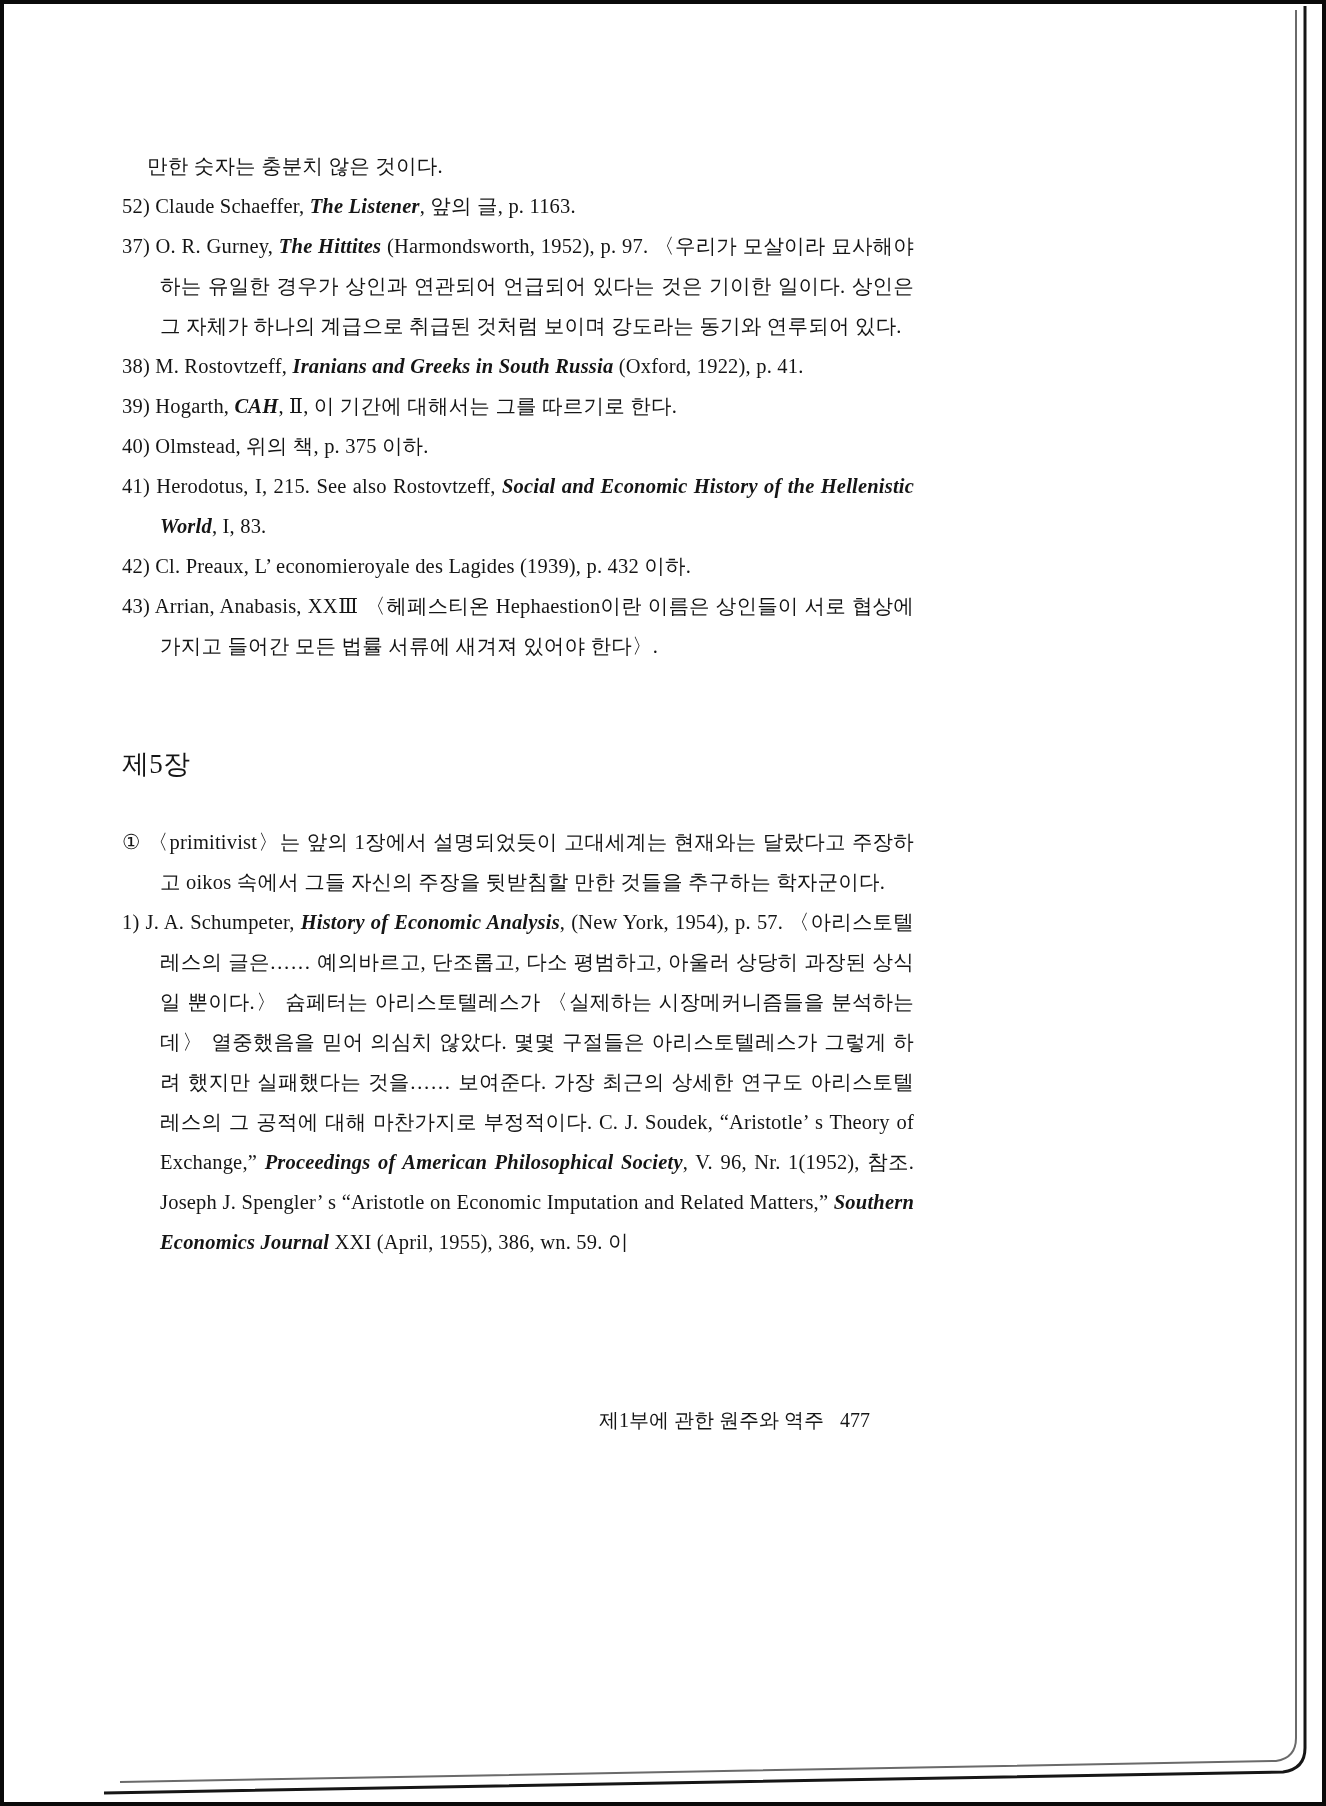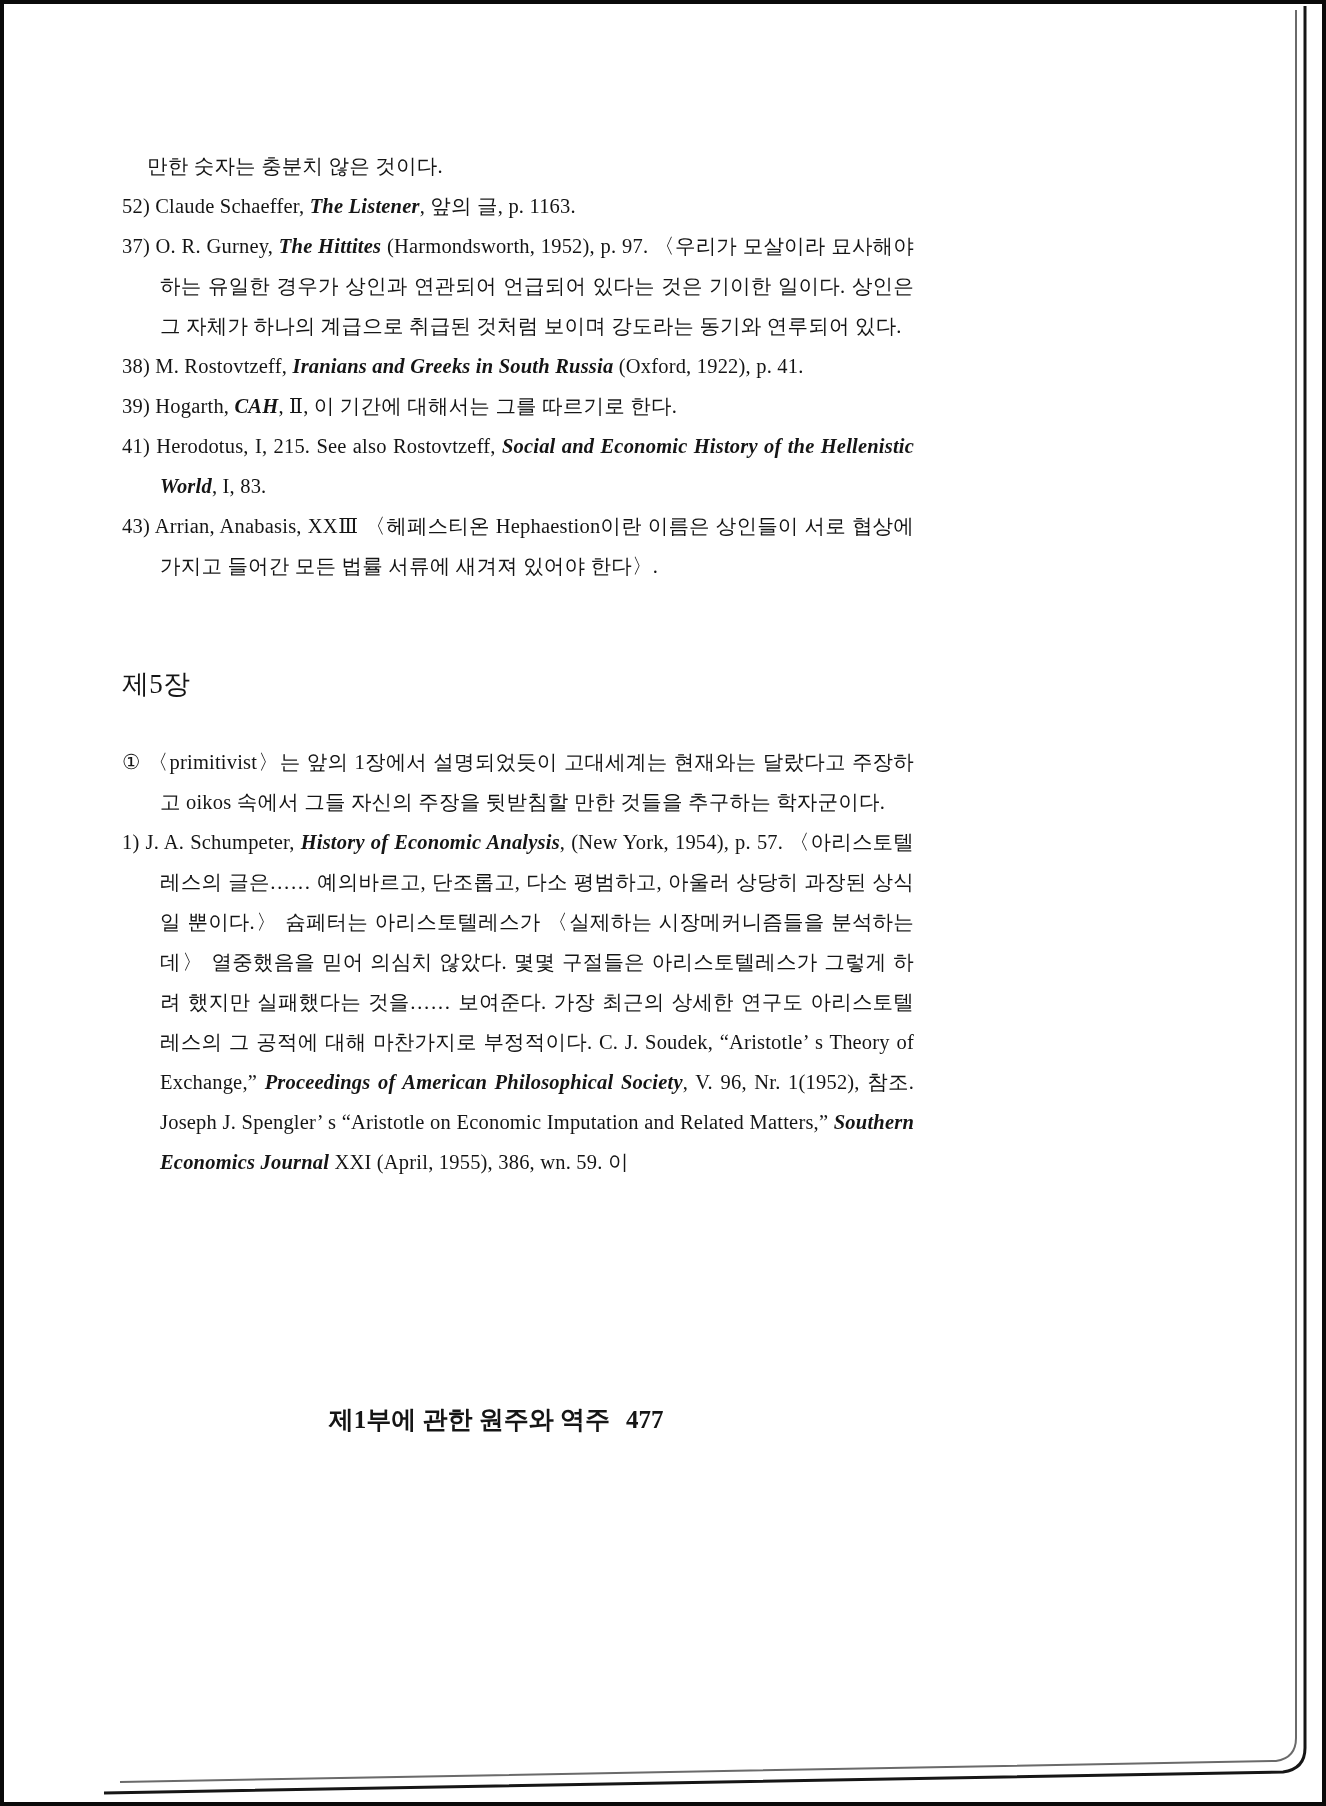--- a/index.html
+++ b/index.html
@@ -37,24 +37,23 @@
     margin-top: 78px;
     margin-bottom: 38px;
     font-size: 27px;
     line-height: 40px;
   }
   .italic { font-style: italic; font-weight: bold; }
   .page-footer {
     position: absolute;
     top: 1400px; left: 122px; width: 792px;
     padding-right: 44px;
-    text-align: center;
-    font-size: 25px;
+    text-align: right;
+    font-size: 20px;
     line-height: 40px;
-    font-weight: bold;
   }
   .page-footer .page-number { margin-left: 16px; }
 </style>
 </head>
 <body>
 
 <div class="page-frame"></div>
 
 <svg class="edge-decoration" width="1326" height="1806" viewBox="0 0 1326 1806">
   <path d="M 1296 10 L 1296 1738 Q 1296 1758 1276 1761 L 120 1782" stroke="#6a6a6a" stroke-width="2" fill="none"></path>
@@ -62,21 +61,23 @@
 </svg>
 
 <div class="page-content">
 
   <div id="notes-part1">
       <div class="para continuation"><span>만한 숫자는 충분치 않은 것이다.</span></div>
       <div class="para note"><span>52) Claude Schaeffer, </span><span class="italic">The Listener</span><span>, 앞의 글, p. 1163.</span></div>
       <div class="para note"><span>37) O. R. Gurney, </span><span class="italic">The Hittites</span><span> (Harmondsworth, 1952), p. 97. 〈우리가 모살이라 묘사해야 하는 유일한 경우가 상인과 연관되어 언급되어 있다는 것은 기이한 일이다. 상인은 그 자체가 하나의 계급으로 취급된 것처럼 보이며 강도라는 동기와 연루되어 있다.</span></div>
       <div class="para note"><span>38) M. Rostovtzeff, </span><span class="italic">Iranians and Greeks in South Russia</span><span> (Oxford, 1922), p. 41.</span></div>
       <div class="para note"><span>39) Hogarth, </span><span class="italic">CAH</span><span>, Ⅱ, 이 기간에 대해서는 그를 따르기로 한다.</span></div>
+      <div class="para note"><span>40) Olmstead, 위의 책, p. 375 이하.</span></div>
       <div class="para note"><span>41) Herodotus, I, 215. See also Rostovtzeff, </span><span class="italic">Social and Economic History of the Hellenistic World</span><span>, I, 83.</span></div>
+      <div class="para note"><span>42) Cl. Preaux, L’ economieroyale des Lagides (1939), p. 432 이하.</span></div>
       <div class="para note"><span>43) Arrian, Anabasis, XXⅢ 〈헤페스티온 Hephaestion이란 이름은 상인들이 서로 협상에 가지고 들어간 모든 법률 서류에 새겨져 있어야 한다〉.</span></div>
     </div>
 
   <div class="section-heading">제5장</div>
 
   <div id="notes-part2">
       <div class="para note"><span>① 〈primitivist〉는 앞의 1장에서 설명되었듯이 고대세계는 현재와는 달랐다고 주장하고 oikos 속에서 그들 자신의 주장을 뒷받침할 만한 것들을 추구하는 학자군이다.</span></div>
       <div class="para note"><span>1) J. A. Schumpeter, </span><span class="italic">History of Economic Analysis</span><span>, (New York, 1954), p. 57. 〈아리스토텔레스의 글은…… 예의바르고, 단조롭고, 다소 평범하고, 아울러 상당히 과장된 상식일 뿐이다.〉 슘페터는 아리스토텔레스가 〈실제하는 시장메커니즘들을 분석하는 데〉 열중했음을 믿어 의심치 않았다. 몇몇 구절들은 아리스토텔레스가 그렇게 하려 했지만 실패했다는 것을…… 보여준다. 가장 최근의 상세한 연구도 아리스토텔레스의 그 공적에 대해 마찬가지로 부정적이다. C. J. Soudek, “Aristotle’ s Theory of Exchange,” </span><span class="italic">Proceedings of American Philosophical Society</span><span>, V. 96, Nr. 1(1952), 참조. Joseph J. Spengler’ s “Aristotle on Economic Imputation and Related Matters,” </span><span class="italic">Southern Economics Journal</span><span> XXI (April, 1955), 386, wn. 59. 이</span></div>
     </div>
 

